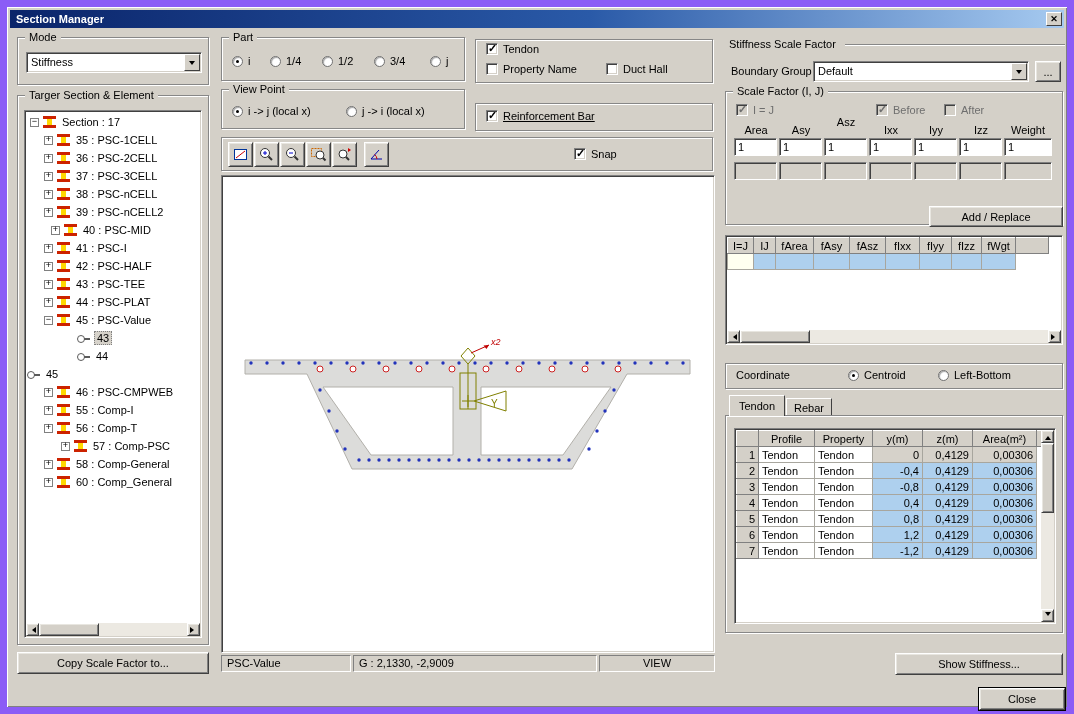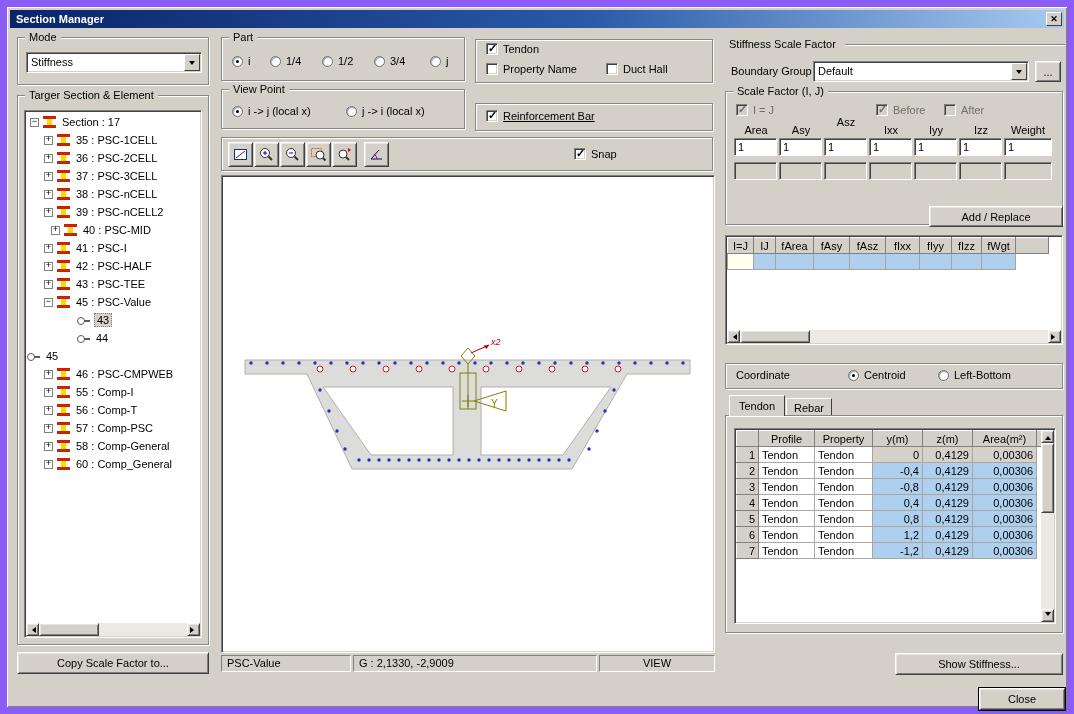--- a/index.html
+++ b/index.html
@@ -178,20 +178,25 @@
             <span class="tbox plus"></span>
             <span class="ibeam"></span>
             <span class="tlabel">42 : PSC-HALF</span>
           </div>
         <div class="trow" style="padding-left:17px">
             <span class="tbox plus"></span>
             <span class="ibeam"></span>
             <span class="tlabel">43 : PSC-TEE</span>
           </div>
         <div class="trow" style="padding-left:17px">
+            <span class="tbox plus"></span>
+            <span class="ibeam"></span>
+            <span class="tlabel">44 : PSC-PLAT</span>
+          </div>
+        <div class="trow" style="padding-left:17px">
             <span class="tbox minus"></span>
             <span class="ibeam"></span>
             <span class="tlabel">45 : PSC-Value</span>
           </div>
         <div class="trow" style="padding-left:50px">
             <span class="keyicon"></span>
             <span class="tlabel sel">43</span>
           </div>
         <div class="trow" style="padding-left:50px">
             <span class="keyicon"></span>
@@ -209,21 +214,21 @@
         <div class="trow" style="padding-left:17px">
             <span class="tbox plus"></span>
             <span class="ibeam"></span>
             <span class="tlabel">55 : Comp-I</span>
           </div>
         <div class="trow" style="padding-left:17px">
             <span class="tbox plus"></span>
             <span class="ibeam"></span>
             <span class="tlabel">56 : Comp-T</span>
           </div>
-        <div class="trow" style="padding-left:17px">
+        <div class="trow" style="padding-left:34px">
             <span class="tbox plus"></span>
             <span class="ibeam"></span>
             <span class="tlabel">57 : Comp-PSC</span>
           </div>
         <div class="trow" style="padding-left:17px">
             <span class="tbox plus"></span>
             <span class="ibeam"></span>
             <span class="tlabel">58 : Comp-General</span>
           </div>
         <div class="trow" style="padding-left:17px">

